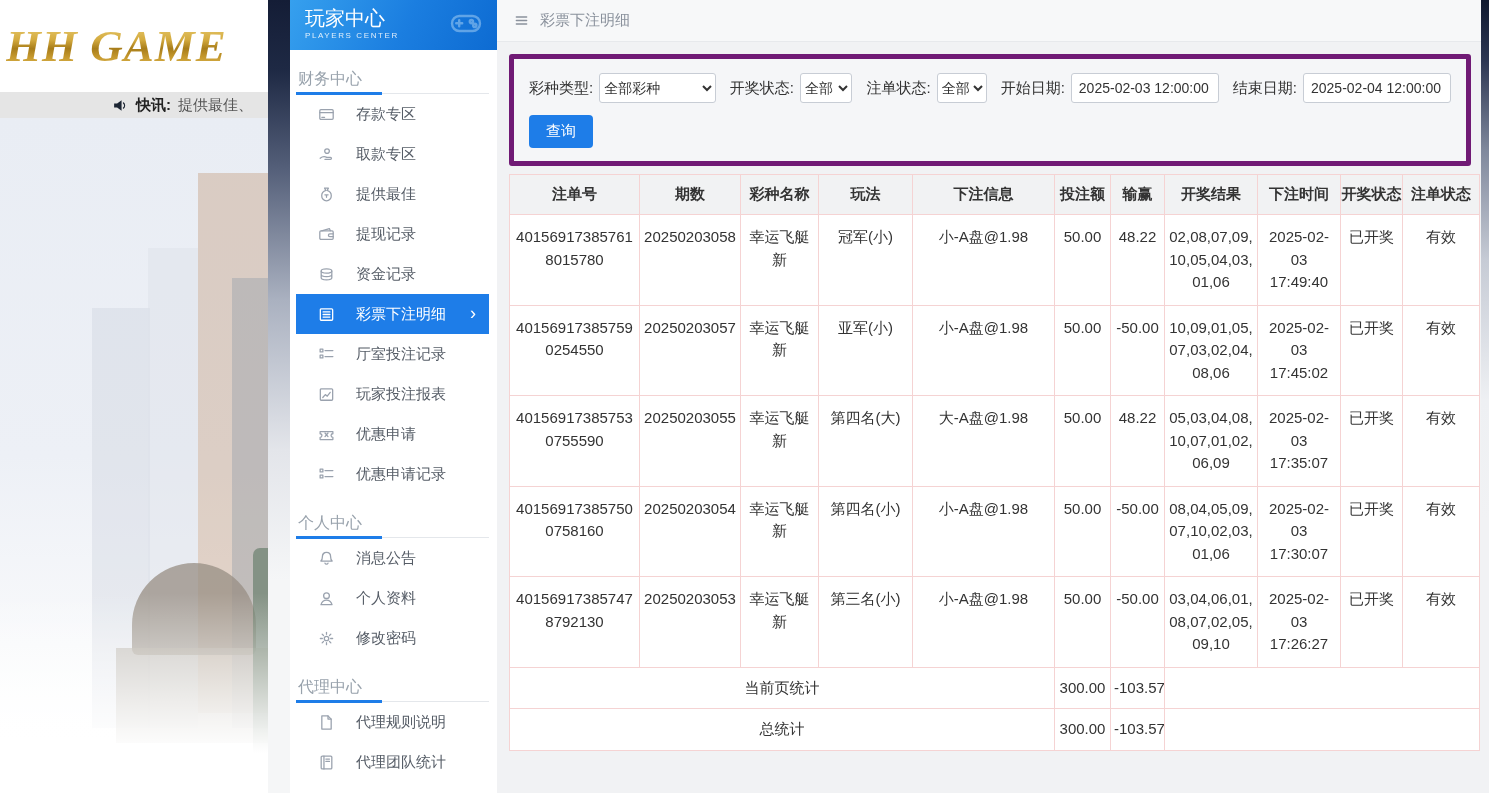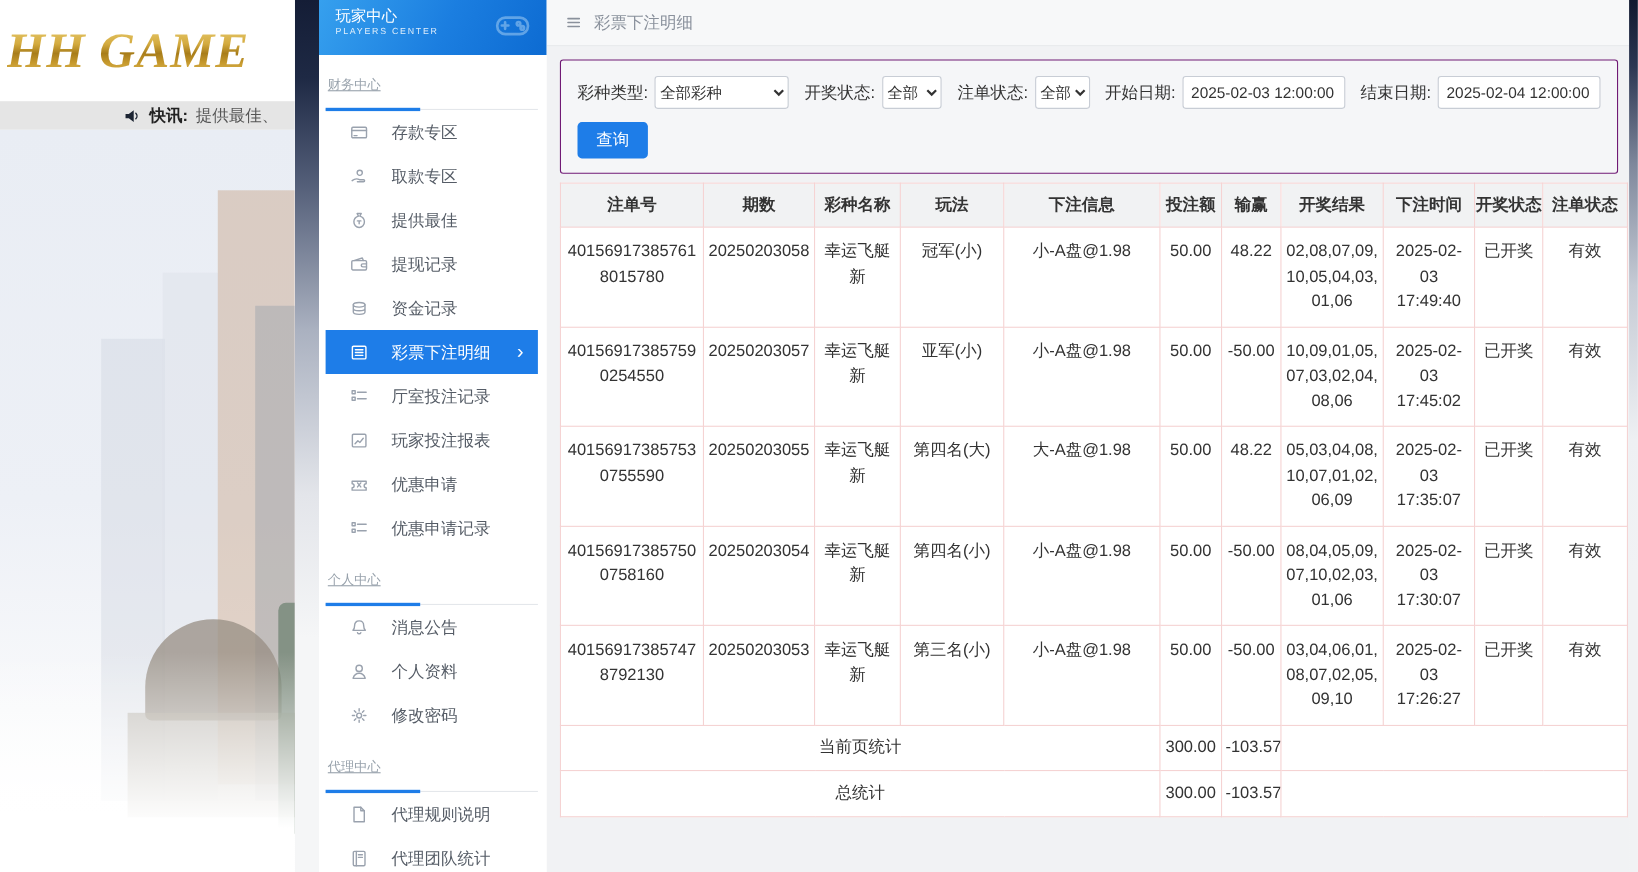--- a/index.html
+++ b/index.html
@@ -36,43 +36,43 @@
     background:linear-gradient(180deg,rgba(255,255,255,0) 0%,#fff 80%); }
   
   .gap-strip { width:22px; flex:none;
     background:linear-gradient(180deg,#141d36 0,#1e2944 70px,#55607a 170px,#aab1c0 300px,#e3e5ea 450px,#f5f6f7 580px); }
   .right-strip { width:8px; flex:none;
     background:linear-gradient(180deg,#10192f 0,#2c3652 60px,#7f889c 150px,#c6cbd5 260px,#eef0f3 400px,#f1f2f4 520px); }
   
   .sidebar { width:207px; flex:none; background:#fff; position:relative; overflow:hidden; }
   .sb-header { height:50px; position:relative; padding:7px 0 0 15px;
     background:linear-gradient(115deg,#36a0ee 0%,#1b7ee0 55%,#0d6bd2 100%); color:#fff; }
-  .sb-title { font-size:14px; line-height:1.1; }
+  .sb-title { font-size:20px; line-height:1.1; }
   .sb-sub { font-size:8px; letter-spacing:1.6px; opacity:.85; margin-top:2px; }
   .controller { position:absolute; right:9px; top:7px; width:44px; height:32px; color:#bfe0fa; opacity:.45; }
   .controller svg { width:100%; height:100%; display:block; }
-  .section-title { margin:19px 8px 0 6px; padding:0 0 13px 2px; font-size:12px; color:#98a2ac;
-    border-bottom:1px solid #e4e7eb; position:relative;text-decoration:underline; }
+  .section-title { margin:19px 8px 0 6px; padding:0 0 3px 2px; font-size:16px; color:#98a2ac;
+    border-bottom:1px solid #e4e7eb; position:relative; }
   .section-title::after { content:""; position:absolute; left:0; bottom:-2px; width:86px; height:3px; background:var(--accent,#1E7DE8); }
   .menu-item { height:40px; margin:0 8px 0 6px; display:flex; align-items:center; padding-left:22px;
     color:#555c66; font-size:15px; cursor:pointer; position:relative; }
   .menu-item .mi { width:17px; height:17px; margin-right:21px; color:#9aa2ae; flex:none; }
   .menu-item .mi svg { width:100%; height:100%; display:block; }
   .menu-item.active { background:var(--accent,#1E7DE8); color:#fff; }
   .menu-item.active .mi { color:#fff; }
   .chev { position:absolute; right:13px; top:50%; transform:translateY(-54%); color:#fff; font-size:18px; line-height:1; }
   
   .main { flex:1; min-width:0; display:flex; flex-direction:column; background:#f1f2f4; }
   .topbar { height:42px; flex:none; background:#f7f8f9; border-bottom:1px solid #e7e9ec;
     display:flex; align-items:center; gap:10px; padding-left:16px; }
   .hamb { width:17px; height:15px; color:#8a919c; cursor:pointer; }
   .hamb svg { width:100%; height:100%; display:block; }
   .topbar-title { font-size:15px; color:#8a919c; }
   .content { flex:1; padding:12px 10px 0 12px; overflow:hidden; }
-  .filter-panel { background:#f5f6f8; border:1px solid #701a75; border-radius:3px; padding:14px 15px 13px 15px; }
+  .filter-panel { background:#f5f6f8; border:5px solid #701a75; border-radius:3px; padding:14px 15px 13px 15px; }
   .filter-row { display:flex; align-items:center; font-size:15px; color:#333; white-space:nowrap; }
   .f-label { margin-right:6px; }
   .f-gap { margin-left:14px; }
   select { height:30px; border:1px solid #c8cdd5; border-radius:3px; background:#fff; font-size:14px; color:#333; }
   .sel-lottery { width:152px; }
   .sel-draw { width:68px; }
   .sel-order { width:58px; }
   .date-input { width:148px; height:30px; border:1px solid #c8cdd5; border-radius:3px; font-size:14px; color:#333; padding:0 7px; background:#fff; }
   .search-button { margin-top:12px; display:block; background:var(--accent,#1E7DE8); color:#fff; border:none;
     border-radius:4px; height:33px; padding:0 17px; font-size:15px; cursor:pointer; }

